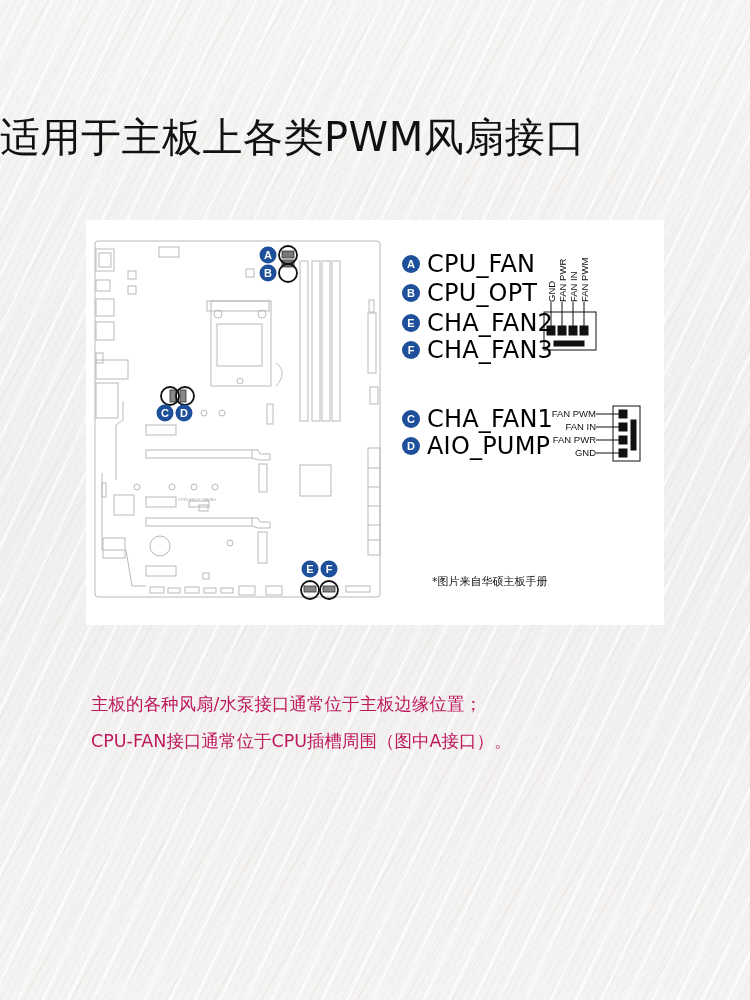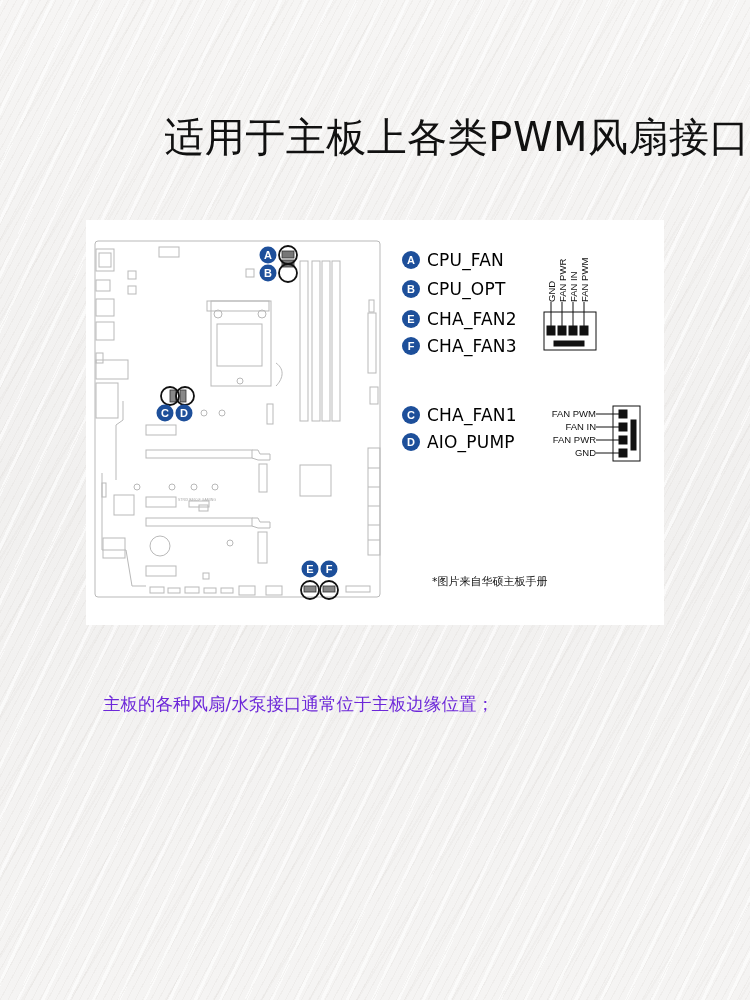--- a/index.html
+++ b/index.html
@@ -9,54 +9,53 @@
     font-family: "DejaVu Sans", sans-serif;
     background-color: #f4f3f2;
     background-image:
       repeating-linear-gradient(118deg, rgba(210,205,200,0.18) 0px, rgba(210,205,200,0.18) 1px, transparent 1px, transparent 7px),
       repeating-linear-gradient(115deg, rgba(255,255,255,0.6) 0px, rgba(255,255,255,0.6) 3px, transparent 3px, transparent 23px),
       repeating-linear-gradient(121deg, rgba(200,195,190,0.10) 0px, rgba(200,195,190,0.10) 2px, transparent 2px, transparent 41px),
       linear-gradient(180deg, #f6f5f4 0%, #f1f0ef 50%, #f5f4f3 100%);
   }
   .title {
     position: absolute; left: 0; top: 110px; width: 750px;
-    text-align: right; font-size: 40px; color: #111; letter-spacing: 0.5px;
+    text-align: left; font-size: 40px; color: #111; letter-spacing: 0.5px;
     font-family: "DejaVu Sans", sans-serif;
   }
   .panel {
     position: absolute; left: 86px; top: 220px; width: 578px; height: 405px;
     background: #ffffff;
   }
   .board-svg { position: absolute; left: 0; top: 0; }
   .legend-item { position: absolute; display: flex; align-items: center; white-space: nowrap; }
   .badge {
     width: 18px; height: 18px; border-radius: 50%;
     background: #1d4f9a; color: #fff; font-weight: bold; font-size: 11px;
     display: flex; align-items: center; justify-content: center; margin-right: 7px;
     font-family: "Liberation Sans", sans-serif;
   }
-  .legend-label { font-size: 17px; letter-spacing: 0.2px; }
+  .legend-label { font-size: 24px; letter-spacing: 0.2px; }
   .pin-label-v {
     position: absolute; font-size: 9.5px; font-family: "Liberation Sans", sans-serif;
     transform: rotate(-90deg); transform-origin: left top; white-space: nowrap; color: #111;
   }
   .pin-label-h {
     position: absolute; font-size: 9.5px; font-family: "Liberation Sans", sans-serif;
     text-align: right; white-space: nowrap; color: #111;
   }
   .note {
     position: absolute; left: 405px; top: 574px; font-size: 11px; color: #111;
     font-family: "DejaVu Sans", sans-serif;
     margin-left: 27px;
   }
   .desc {
     position: absolute; left: 91px; top: 686px; width: 620px;
-    font-size: 17.5px; color: #6d28d9; line-height: 37px;
-    font-family: "DejaVu Sans", sans-serif;
-    margin-left: 12px;
+    font-size: 17.5px; color: #be185d; line-height: 37px;
+    font-family: "DejaVu Sans", sans-serif;
   }
   .desc p { white-space: nowrap; }
 </style>
 </head>
 <body>
 
 <div class="title">适用于主板上各类PWM风扇接口</div>
 
 <div class="panel">
   <svg class="board-svg" width="578" height="405" viewBox="0 0 578 405">
@@ -243,13 +242,14 @@
   <span class="pin-label-h" style="right:68px; top:188px;">FAN PWM</span>
   <span class="pin-label-h" style="right:68px; top:201px;">FAN IN</span>
   <span class="pin-label-h" style="right:68px; top:214px;">FAN PWR</span>
   <span class="pin-label-h" style="right:68px; top:227px;">GND</span>
 </div>
 
 <div class="note">*图片来自华硕主板手册</div>
 
 <div class="desc">
   <p>主板的各种风扇/水泵接口通常位于主板边缘位置；</p>
+  <p>CPU-FAN接口通常位于CPU插槽周围（图中A接口）。</p>
 </div>
 
 </body></html>

